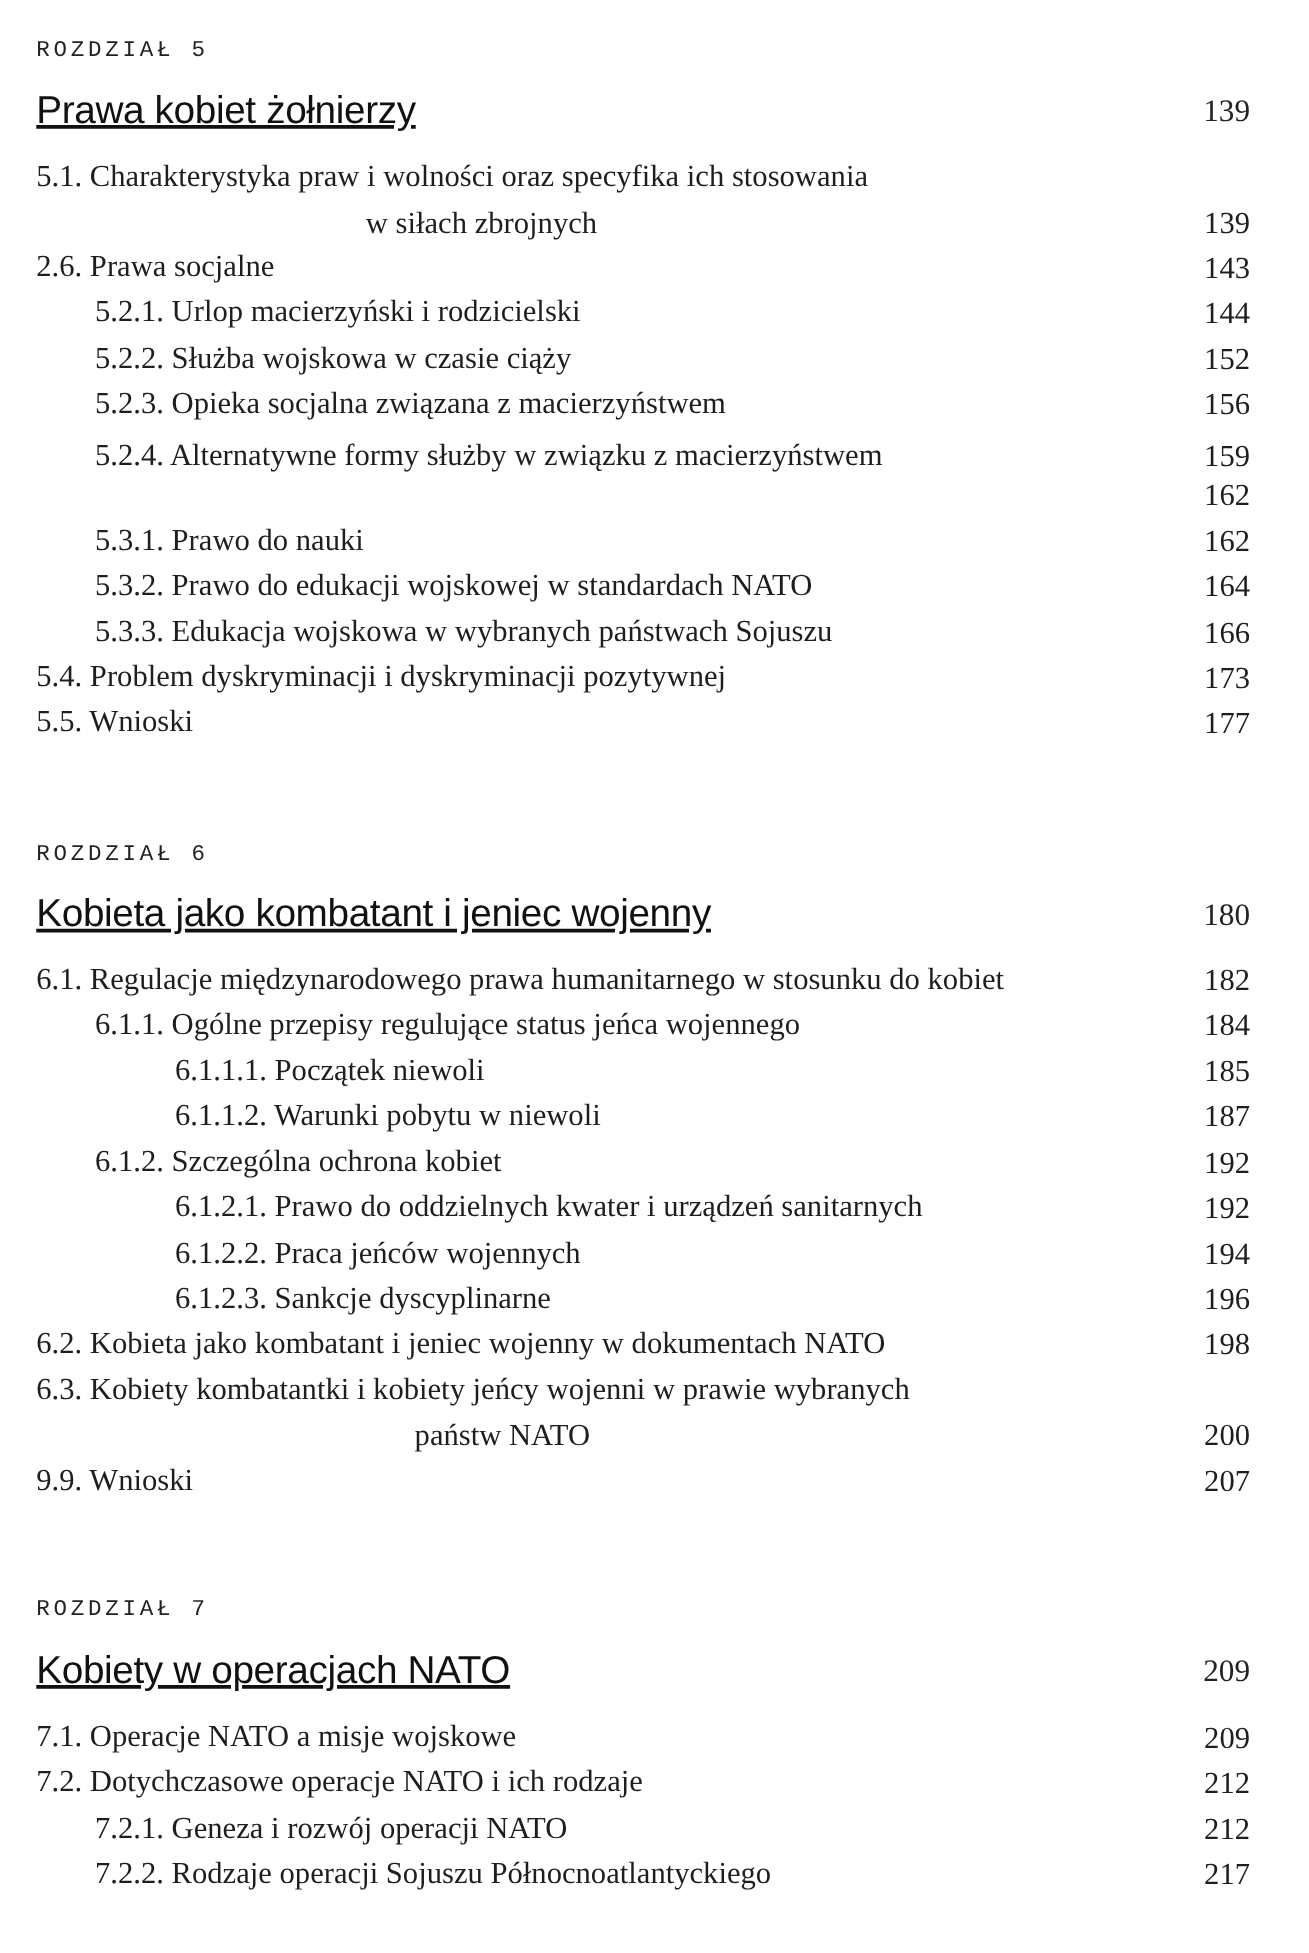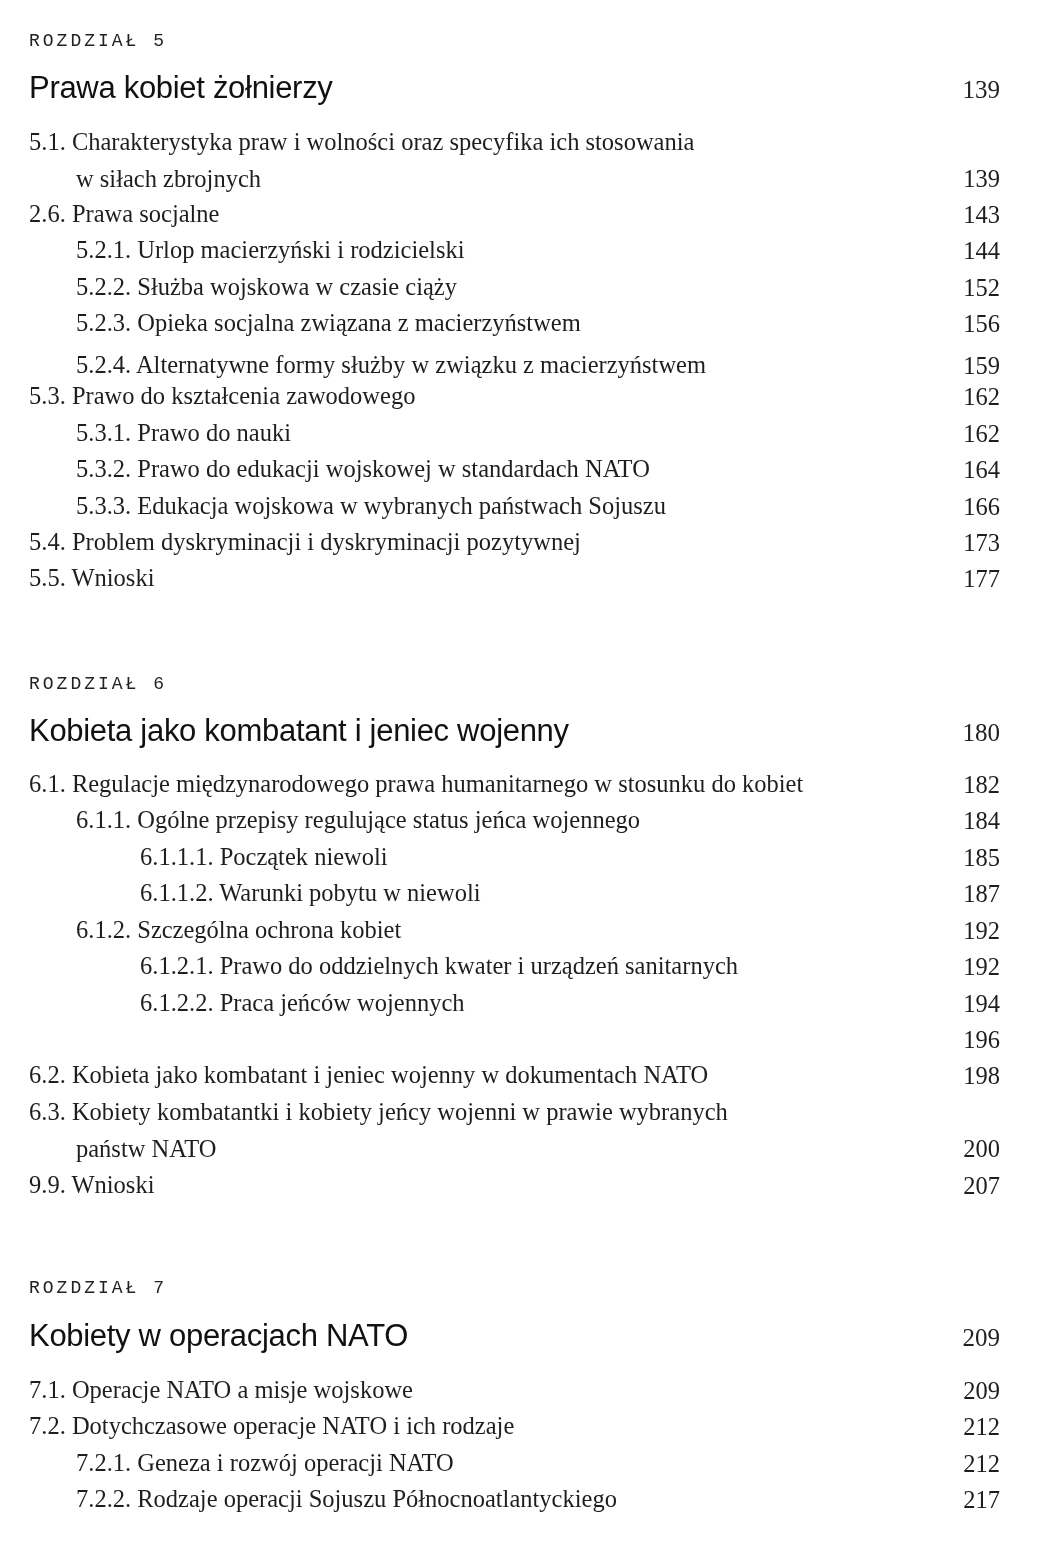--- a/index.html
+++ b/index.html
@@ -10,28 +10,28 @@
   .chapter { position: absolute; left: 0; width: 1047px; }
   .chap-label {
     position: absolute; left: 29px;
     font-family: Liberation Mono, monospace; font-size: 18px;
     letter-spacing: 3px; color: #222; line-height: 22px;
   }
   .chap-title-row { position: absolute; left: 29px; width: 971px; height: 40px; }
   .chap-title {
     position: absolute; left: 0; top: 0;
     font-family: "Liberation Sans", sans-serif; font-size: 31px; color: #111;
-    line-height: 40px; letter-spacing: -0.3px;
+    line-height: 40px; letter-spacing: -0.3px; text-decoration: underline;
   }
   .chap-page {
     position: absolute; right: 0; top: 4px;
     font-family: "Liberation Serif", serif; font-size: 25px; color: #222;
     line-height: 36px;
   }
-  .entry { position: absolute; left: 29px; width: 971px; }
+  .entry { position: absolute; left: 29px; width: 971px; text-align: center; }
   .entry-text {
     position: absolute; top: 0;
     font-family: "Liberation Serif", serif; font-size: 24.5px; color: #1e1e1e;
     line-height: 36.5px; white-space: nowrap;
   }
   .entry-page {
     position: absolute; right: 0; bottom: 0;
     font-family: "Liberation Serif", serif; font-size: 24.5px; color: #1e1e1e;
     line-height: 36.5px;
   }
@@ -72,21 +72,20 @@
   </div>
   <div class="entry lvl2" style="top:305px;height:37px">
     <div class="entry-text"><span>5.2.3.</span> <span>Opieka socjalna związana z macierzyństwem</span></div>
     <div class="entry-page">156</div>
   </div>
   <div class="entry lvl2" style="top:347px;height:37px">
     <div class="entry-text"><span>5.2.4.</span> <span>Alternatywne formy służby w związku z macierzyństwem</span></div>
     <div class="entry-page">159</div>
   </div>
   <div class="entry lvl1" style="top:378px;height:37px">
-    <div class="entry-text"><span>5.3.</span> <span>Prawo do kształcenia zawodowego</span></div>
     <div class="entry-page">162</div>
   </div>
   <div class="entry lvl2" style="top:415px;height:37px">
     <div class="entry-text"><span>5.3.1.</span> <span>Prawo do nauki</span></div>
     <div class="entry-page">162</div>
   </div>
   <div class="entry lvl2" style="top:451px;height:37px">
     <div class="entry-text"><span>5.3.2.</span> <span>Prawo do edukacji wojskowej w standardach NATO</span></div>
     <div class="entry-page">164</div>
   </div>
@@ -133,20 +132,21 @@
   </div>
   <div class="entry lvl3" style="top:948px;height:37px">
     <div class="entry-text"><span>6.1.2.1.</span> <span>Prawo do oddzielnych kwater i urządzeń sanitarnych</span></div>
     <div class="entry-page">192</div>
   </div>
   <div class="entry lvl3" style="top:985px;height:37px">
     <div class="entry-text"><span>6.1.2.2.</span> <span>Praca jeńców wojennych</span></div>
     <div class="entry-page">194</div>
   </div>
   <div class="entry lvl3" style="top:1021px;height:37px">
+    <div class="entry-text"><span>6.1.2.3.</span> <span>Sankcje dyscyplinarne</span></div>
     <div class="entry-page">196</div>
   </div>
   <div class="entry lvl1" style="top:1057px;height:37px">
     <div class="entry-text"><span>6.2.</span> <span>Kobieta jako kombatant i jeniec wojenny w dokumentach NATO</span></div>
     <div class="entry-page">198</div>
   </div>
   <div class="entry lvl1" style="top:1094px;height:73px">
     <div class="entry-text">
       <span>6.3.</span>
       <span>Kobiety kombatantki i kobiety jeńcy wojenni w prawie wybranych</span>

